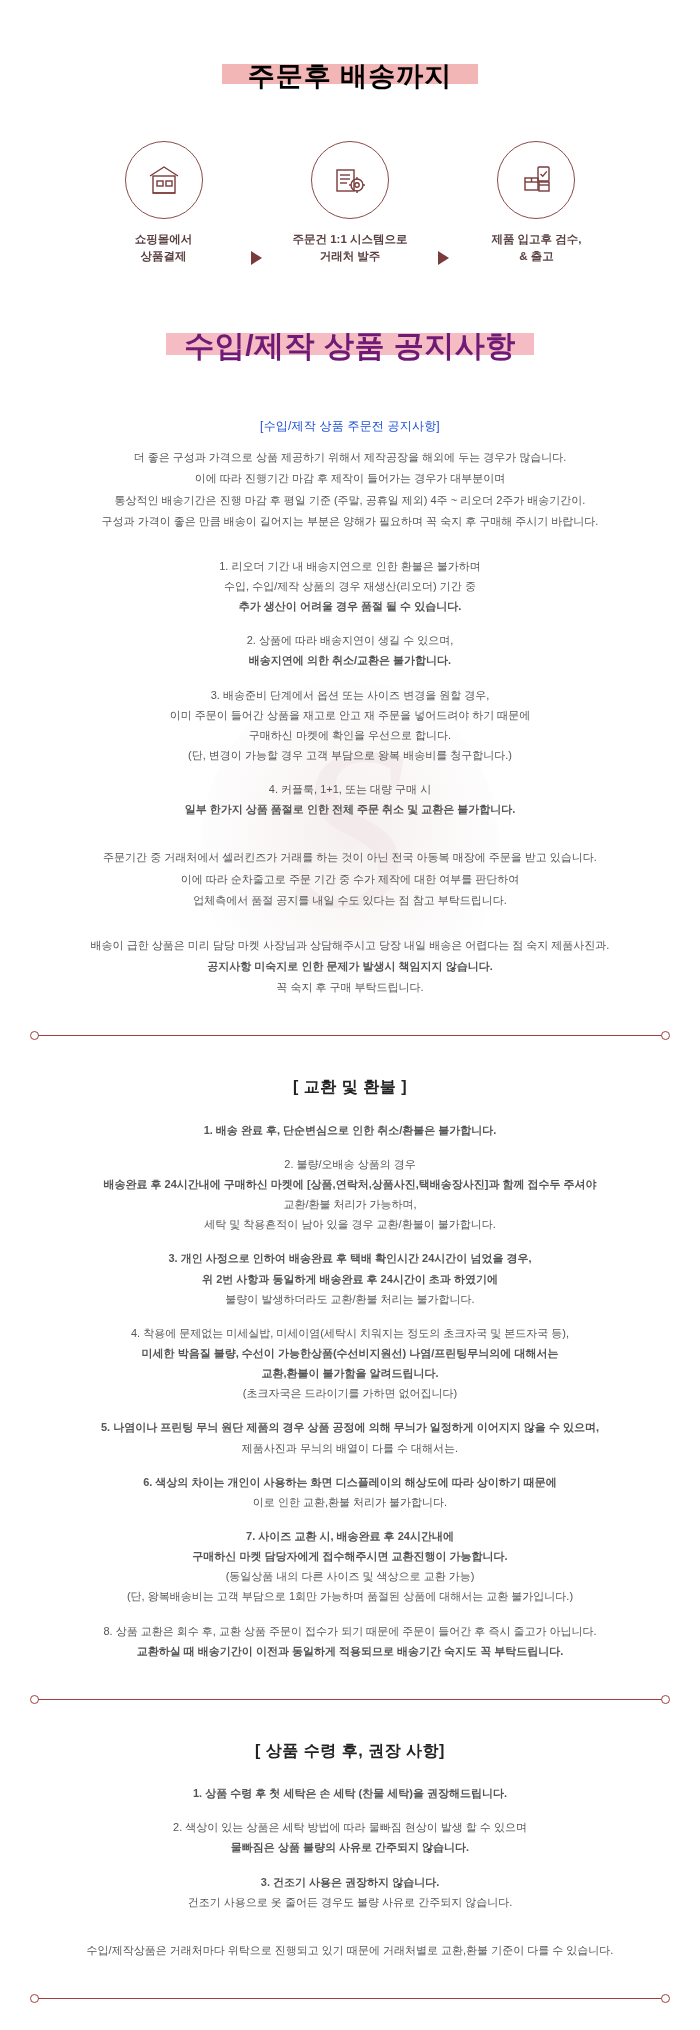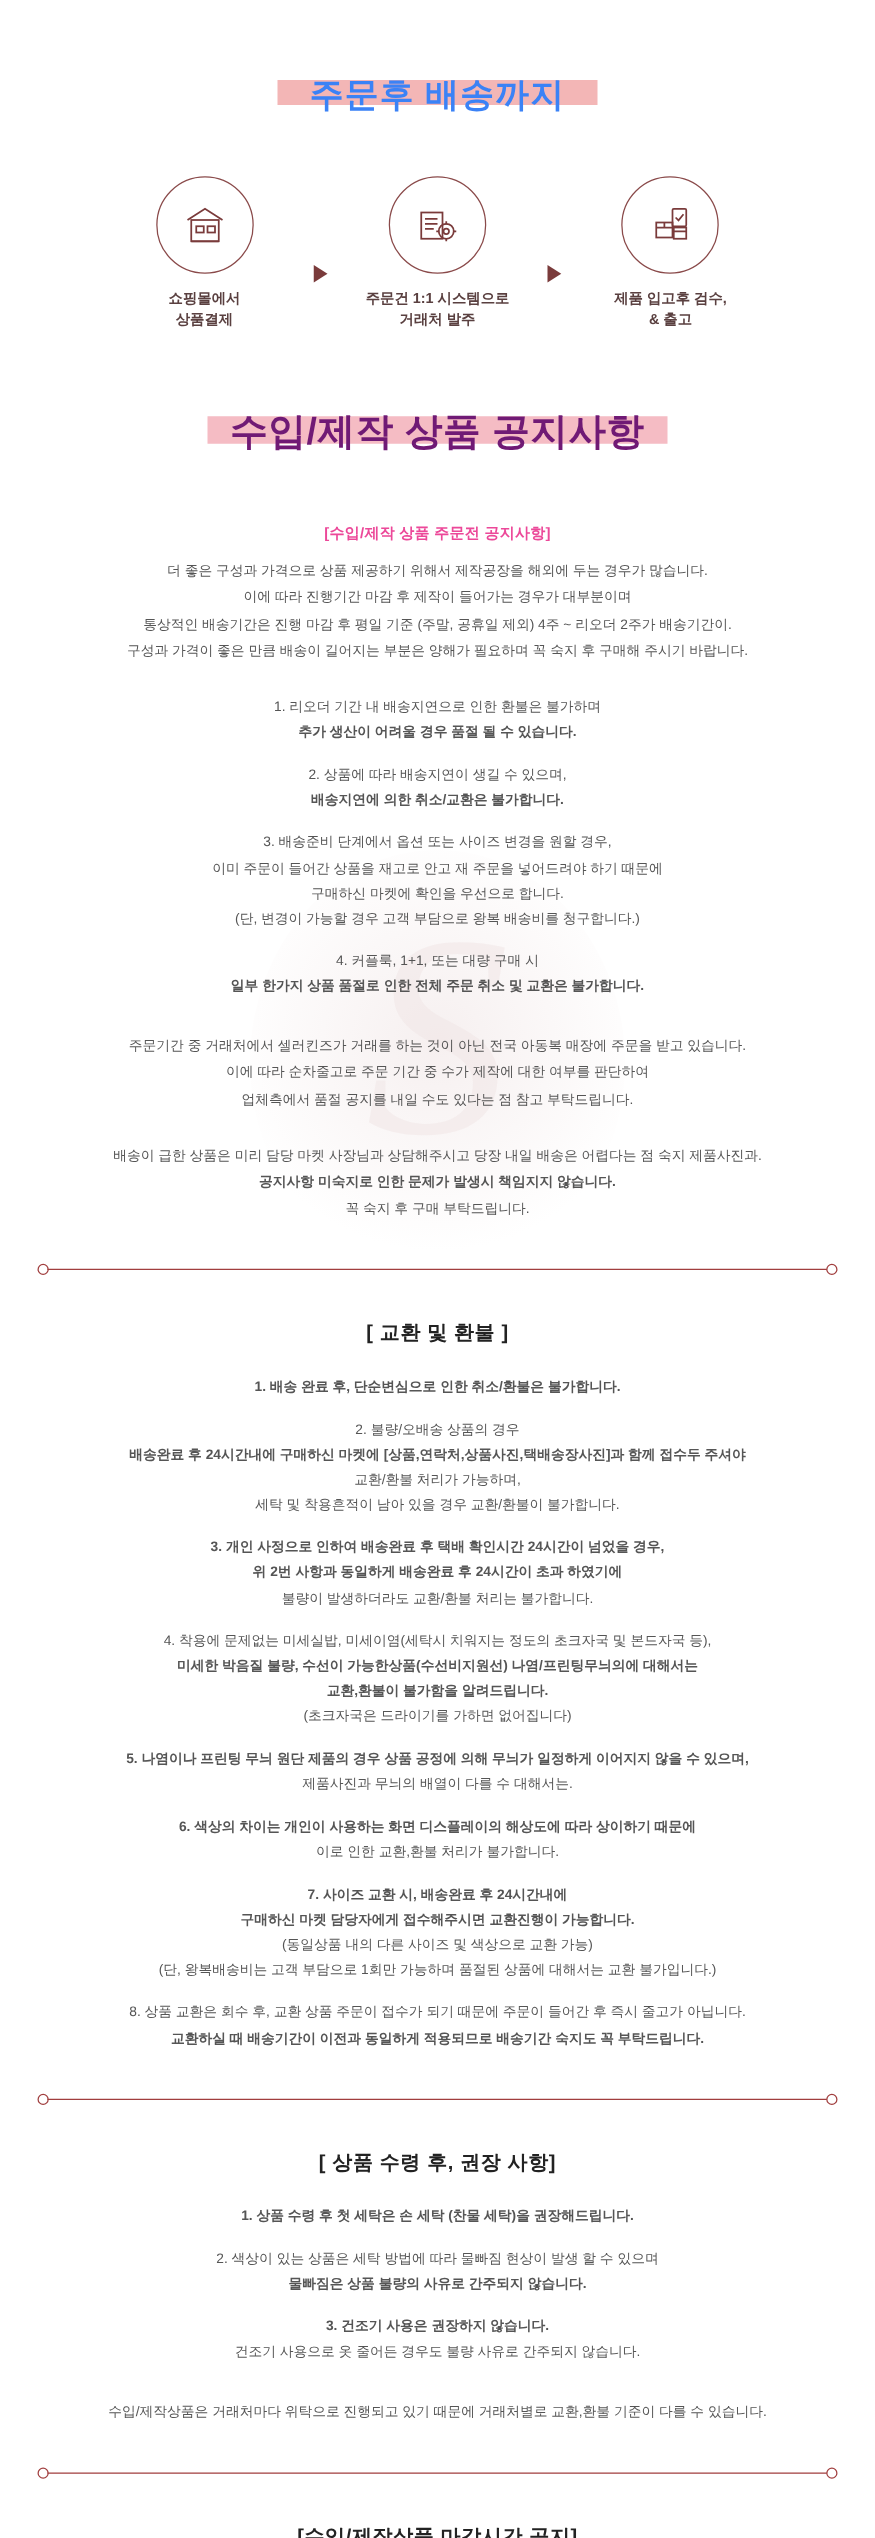--- a/index.html
+++ b/index.html
@@ -55,38 +55,38 @@
     text-align: center;
     margin-top: 18px;
     margin-bottom: 34px;
   }
   .top-banner {
     display: inline-block;
     position: relative;
     padding: 6px 26px 8px 26px;
     font-size: 27px;
     font-weight: bold;
-    color: #3b82f6;
+    color: #000000;
     letter-spacing: 1px;
     font-family: "Liberation Sans", "DejaVu Sans", sans-serif;
   }
   .top-banner .hl {
     position: absolute;
     left: 0; right: 0;
     top: 16px;
     height: 20px;
     background: #f3b6b6;
     z-index: -1;
   }
 
   
   .steps {
     display: flex;
     justify-content: center;
-    align-items: center;
+    align-items: flex-end;
     gap: 0;
     margin: 10px auto 0 auto;
     width: 520px;
   }
   .step {
     width: 150px;
     text-align: center;
   }
   .step-circle {
     width: 78px;
@@ -140,22 +140,22 @@
     top: 16px;
     height: 22px;
     background: #f5bcc4;
     z-index: -1;
   }
 
   
   .sec { text-align: center; margin: 0 auto; width: 640px; }
   .sec h3 {
     font-size: 12px;
-    font-weight: bold;
-    color: #ec4899;
+    font-weight: normal;
+    color: #1d4ed8;
     margin: 0 0 12px 0;
     letter-spacing: 0.2px;
   }
   .sec p {
     margin: 0 0 3px 0;
     font-size: 11px;
     color: #555;
   }
   .gap-s { height: 14px; }
   .gap-m { height: 24px; }
@@ -283,20 +283,21 @@
       <div id="s1-intro">
           <p>더 좋은 구성과 가격으로 상품 제공하기 위해서 제작공장을 해외에 두는 경우가 많습니다.</p>
           <p>이에 따라 진행기간 마감 후 제작이 들어가는 경우가 대부분이며</p>
           <p>통상적인 배송기간은 진행 마감 후 평일 기준 (주말, 공휴일 제외) 4주 ~ 리오더 2주가 배송기간이.</p>
           <p>구성과 가격이 좋은 만큼 배송이 길어지는 부분은 양해가 필요하며 꼭 숙지 후 구매해 주시기 바랍니다.</p>
         </div>
       <div class="gap-m"></div>
       <div id="s1-items">
           <div class="item">
             <p>1. 리오더 기간 내 배송지연으로 인한 환불은 불가하며</p>
+            <p>수입, 수입/제작 상품의 경우 재생산(리오더) 기간 중</p>
             <p class="red">추가 생산이 어려울 경우 품절 될 수 있습니다.</p>
           </div>
           <div class="item">
             <p>2. 상품에 따라 배송지연이 생길 수 있으며,</p>
             <p class="red">배송지연에 의한 취소/교환은 불가합니다.</p>
           </div>
           <div class="item">
             <p>3. 배송준비 단계에서 옵션 또는 사이즈 변경을 원할 경우,</p>
             <p>이미 주문이 들어간 상품을 재고로 안고 재 주문을 넣어드려야 하기 때문에</p>
             <p>구매하신 마켓에 확인을 우선으로 합니다.</p>

